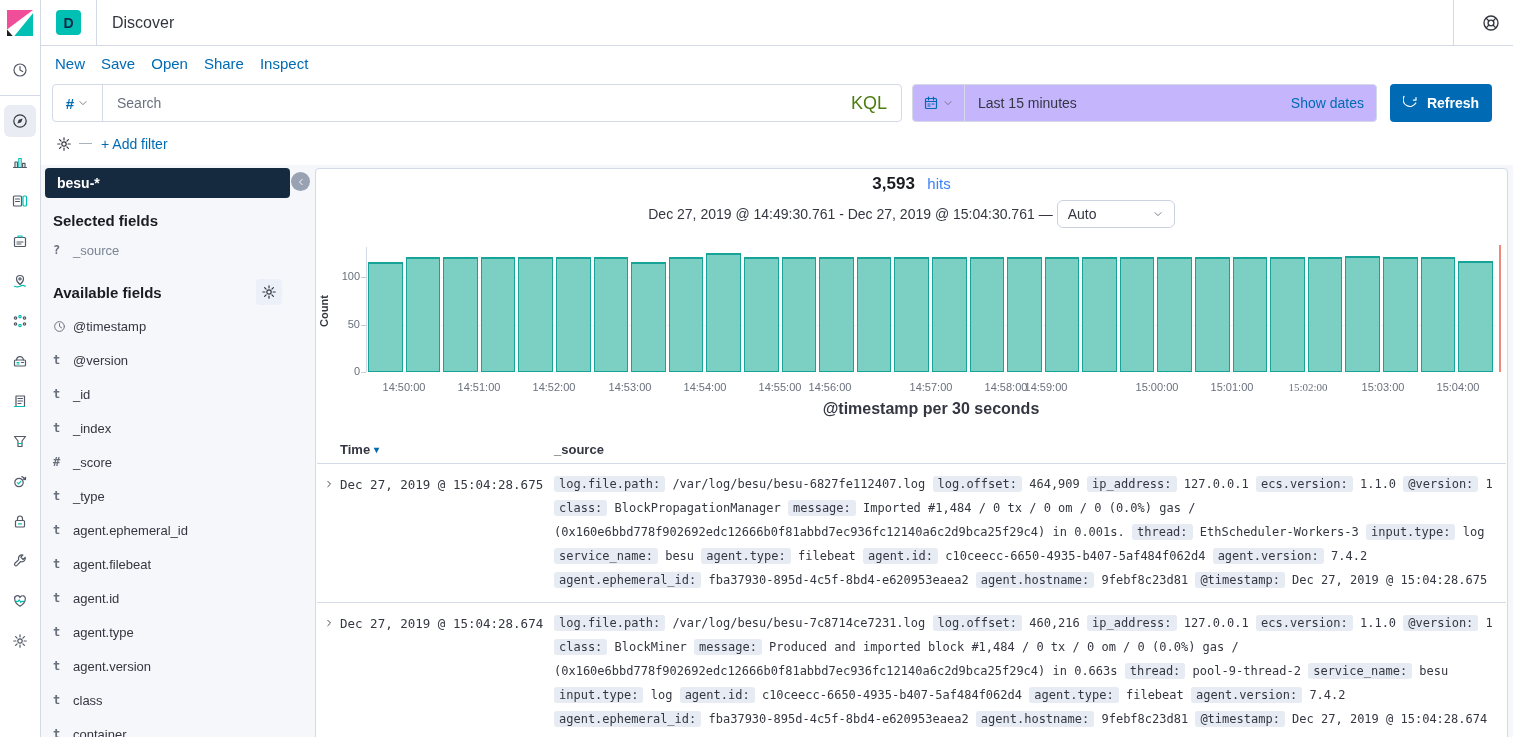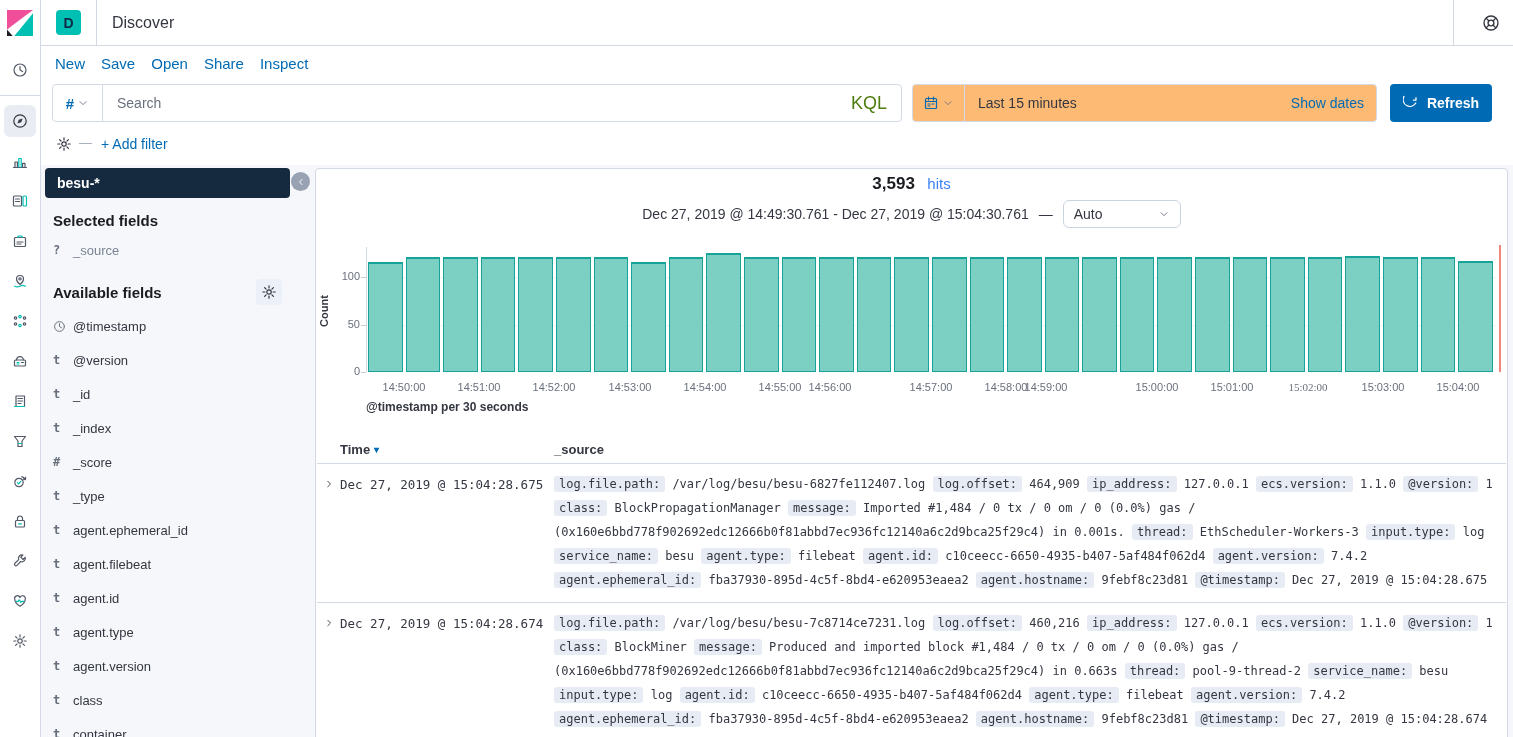--- a/index.html
+++ b/index.html
@@ -39,21 +39,21 @@
   .query-bar { position:absolute; left:11px; top:0; width:850px; height:38px; background:#fff;
                border:1px solid #d3dae6; border-radius:4px; display:flex; align-items:center; }
   .hash-btn { width:50px; height:100%; border-right:1px solid #d3dae6; display:flex; align-items:center;
               justify-content:center; gap:3px; cursor:pointer; }
   .hash-sym { color:#006bb4; font-weight:700; font-size:15px; }
   .query-input { flex:1; border:none; outline:none; font-size:14px; padding:0 14px;
                  font-family:"Liberation Sans",sans-serif; color:#343741; background:transparent; }
   .query-input::placeholder { color:#69707d; }
   .kql { color:#4d7c0f; font-size:18px; padding-right:14px; cursor:pointer; }
 
-  .date-picker { position:absolute; left:871px; top:0; width:465px; height:38px; background:#fdba74;
+  .date-picker { position:absolute; left:871px; top:0; width:465px; height:38px; background:#c4b5fd;
                  border:1px solid #d3dae6; border-radius:4px; display:flex; align-items:center; }
   .cal-btn { width:52px; height:100%; border-right:1px solid #d3dae6; display:flex; align-items:center;
              justify-content:center; gap:3px; cursor:pointer; color:#006bb4; }
   .date-value { font-size:14px; color:#343741; padding-left:13px; }
   .show-dates { margin-left:auto; padding-right:12px; color:#006bb4; font-size:14px; cursor:pointer; }
   .refresh-btn { position:absolute; left:1349px; top:0; width:102px; height:38px; background:#006bb4;
                  border:none; border-radius:4px; color:#fff; font-weight:700; font-size:14px;
                  display:flex; align-items:center; justify-content:center; gap:8px; cursor:pointer;
                  font-family:"Liberation Sans",sans-serif; }
 
@@ -83,40 +83,40 @@
   .fname { font-size:13px; color:#343741; }
   .fname.subdued { color:#7a8494; }
 
   
   .panel { position:absolute; left:315px; top:168px; width:1193px; height:700px; background:#fff;
            border:1px solid #d3dae6; border-radius:4px; z-index:1; }
   .hits-row { position:absolute; top:5px; left:0; right:0; text-align:center; }
   .hits-count { font-size:17px; font-weight:700; color:#1a1c21; }
   .hits-label { font-size:15px; color:#3b82f6; margin-left:8px; }
   .range-row { position:absolute; top:31px; left:0; right:0; display:flex; justify-content:center;
-               align-items:center; gap:10px; font-size:14px; color:#343741; }
+               align-items:center; gap:4px; font-size:14px; color:#343741; }
   .interval-select { width:118px; height:28px; border:1px solid #cbd3e0; border-radius:6px; background:#fff;
                      display:flex; align-items:center; padding:0 10px; cursor:pointer; }
   .interval-select .chev { margin-left:auto; color:#69707d; display:flex; }
 
   
   .ylab { position:absolute; left:-42px; top:136px; width:100px; text-align:center;
           transform:rotate(-90deg); font-size:11px; font-weight:700; color:#343741; }
   .ytick { position:absolute; right:0; width:30px; text-align:right; font-size:11px; color:#69707d; }
   .ytick-mark { position:absolute; width:5px; height:1px; background:#c6cdd9; }
   .gridline { position:absolute; left:0; right:0; height:1px; background:#f0f3f8; }
   .plot { position:absolute; left:50px; top:78px; width:1130px; height:125px; border-left:1px solid #d3dae6; }
   .bars { position:absolute; left:1px; right:0; top:0; bottom:0; display:flex; align-items:flex-end; }
   .bar { flex:1; margin-right:3px; background:#7ccfc3; border:1px solid #17a398; border-top-width:2px;
          cursor:pointer; }
   .time-marker { position:absolute; right:-5px; top:-2px; bottom:0; width:2px; background:#f0877b; }
   .xticks { position:absolute; left:50px; top:212px; width:1130px; height:14px; }
   .xtick { position:absolute; width:80px; text-align:center; font-size:11px; color:#69707d; top:0; }
-  .xlabel { position:absolute; left:50px; top:231px; width:1130px; text-align:left;
-            font-size:12px; font-weight:700; color:#343741; }
+  .xlabel { position:absolute; left:50px; top:231px; width:1130px; text-align:center;
+            font-size:16px; font-weight:700; color:#343741; }
 
   
   .doc-table { position:absolute; top:266px; left:1px; right:1px; }
   .dt-header { display:flex; align-items:center; height:29px; font-weight:700; font-size:13px;
                color:#343741; border-bottom:1px solid #d3dae6; }
   .c-caret { flex:0 0 23px; padding-left:6px; }
   .c-time { flex:0 0 214px; display:flex; align-items:center; gap:4px; }
   .c-src { flex:1; }
   .sort-arrow { color:#006bb4; font-size:10px; }
   .doc-row { display:flex; border-bottom:1px solid #d3dae6; padding:8px 0 10px; }

